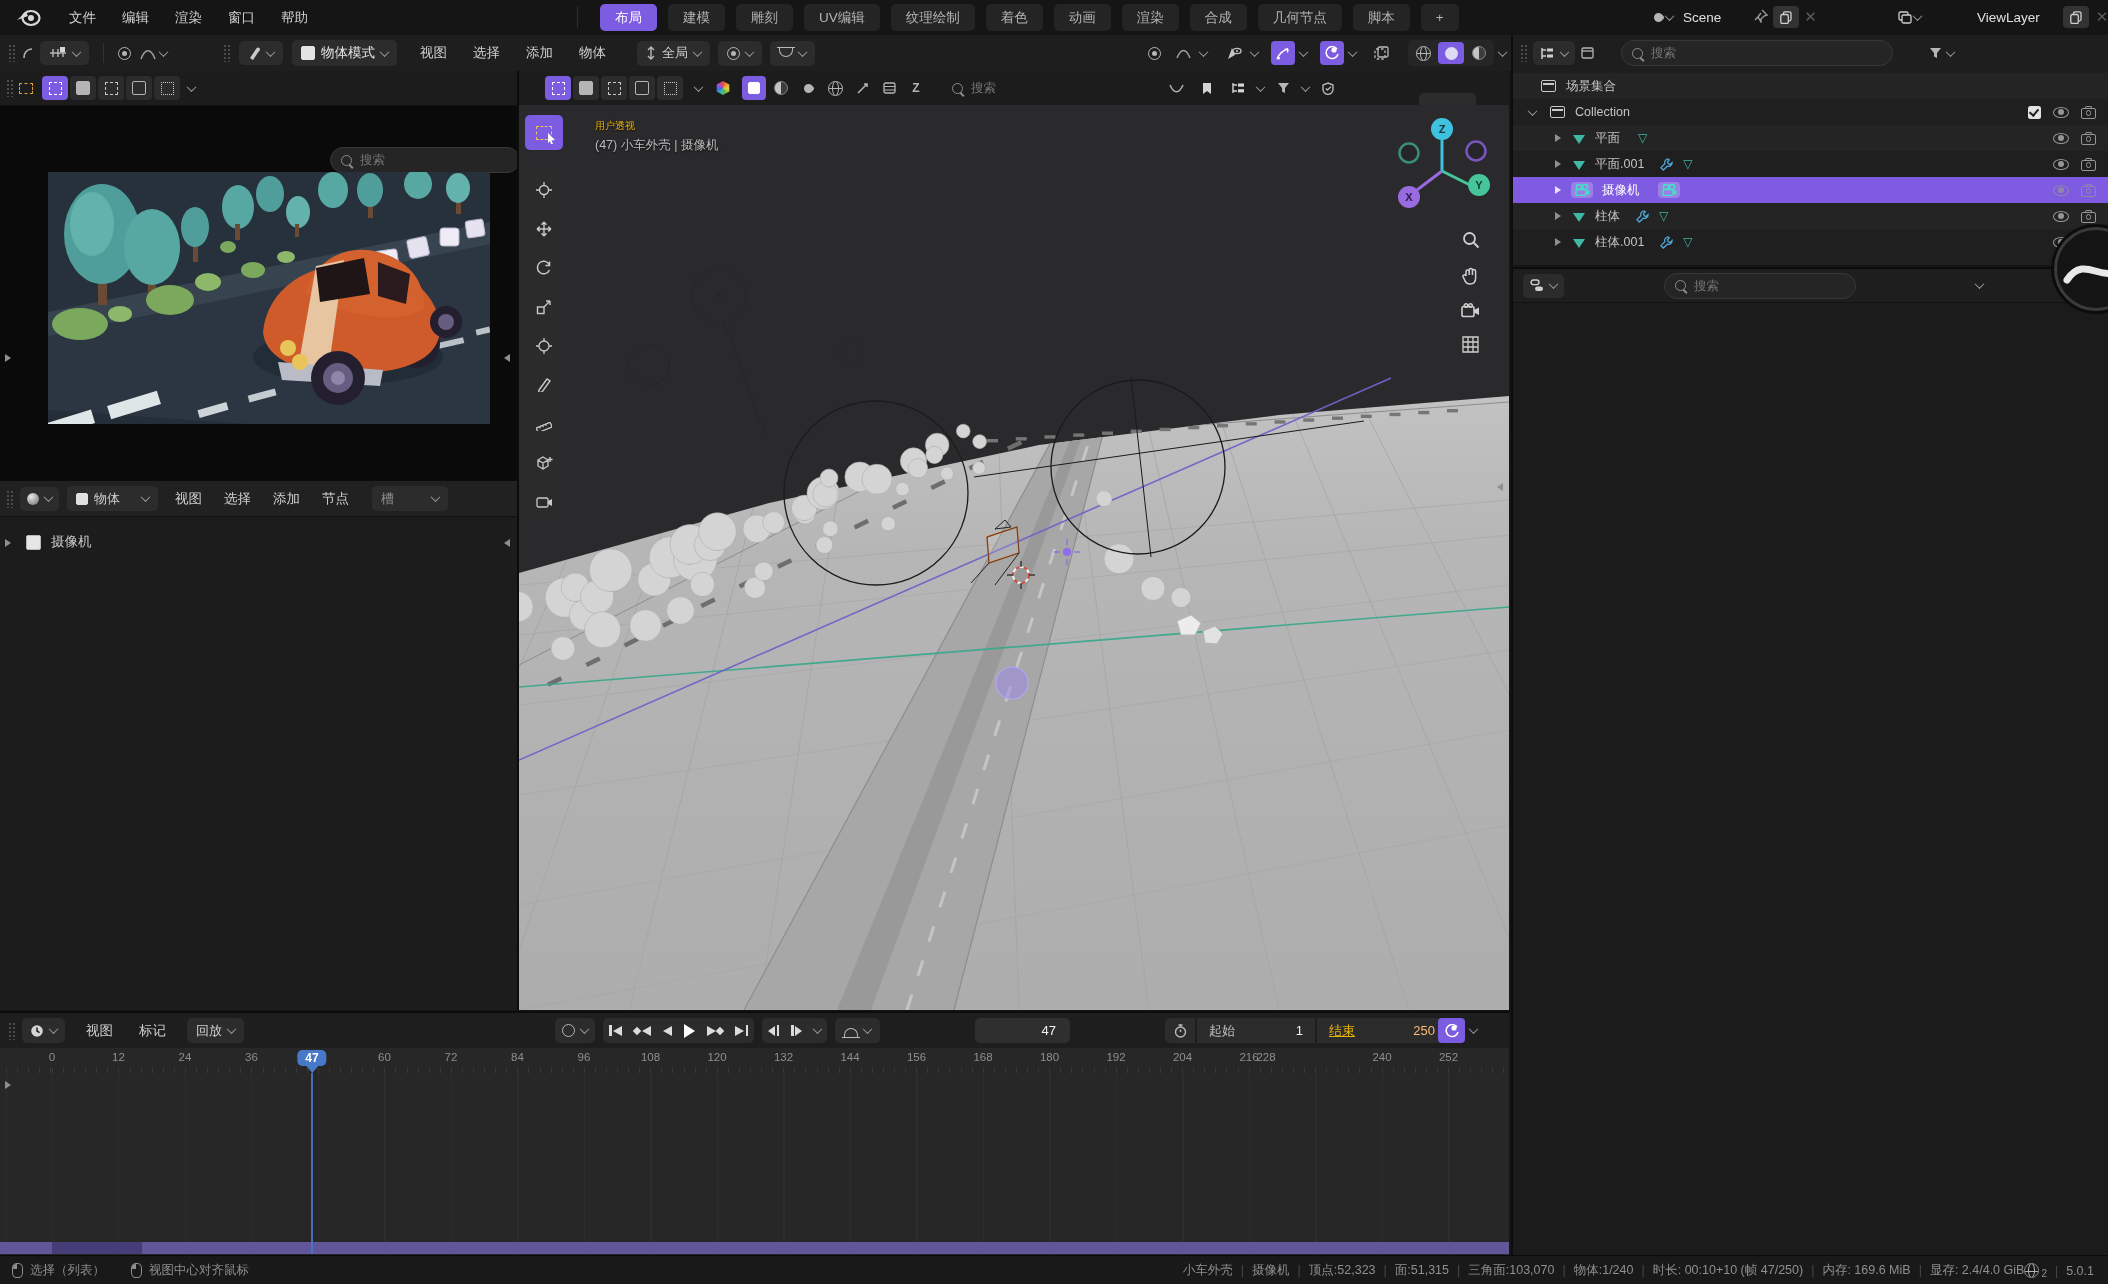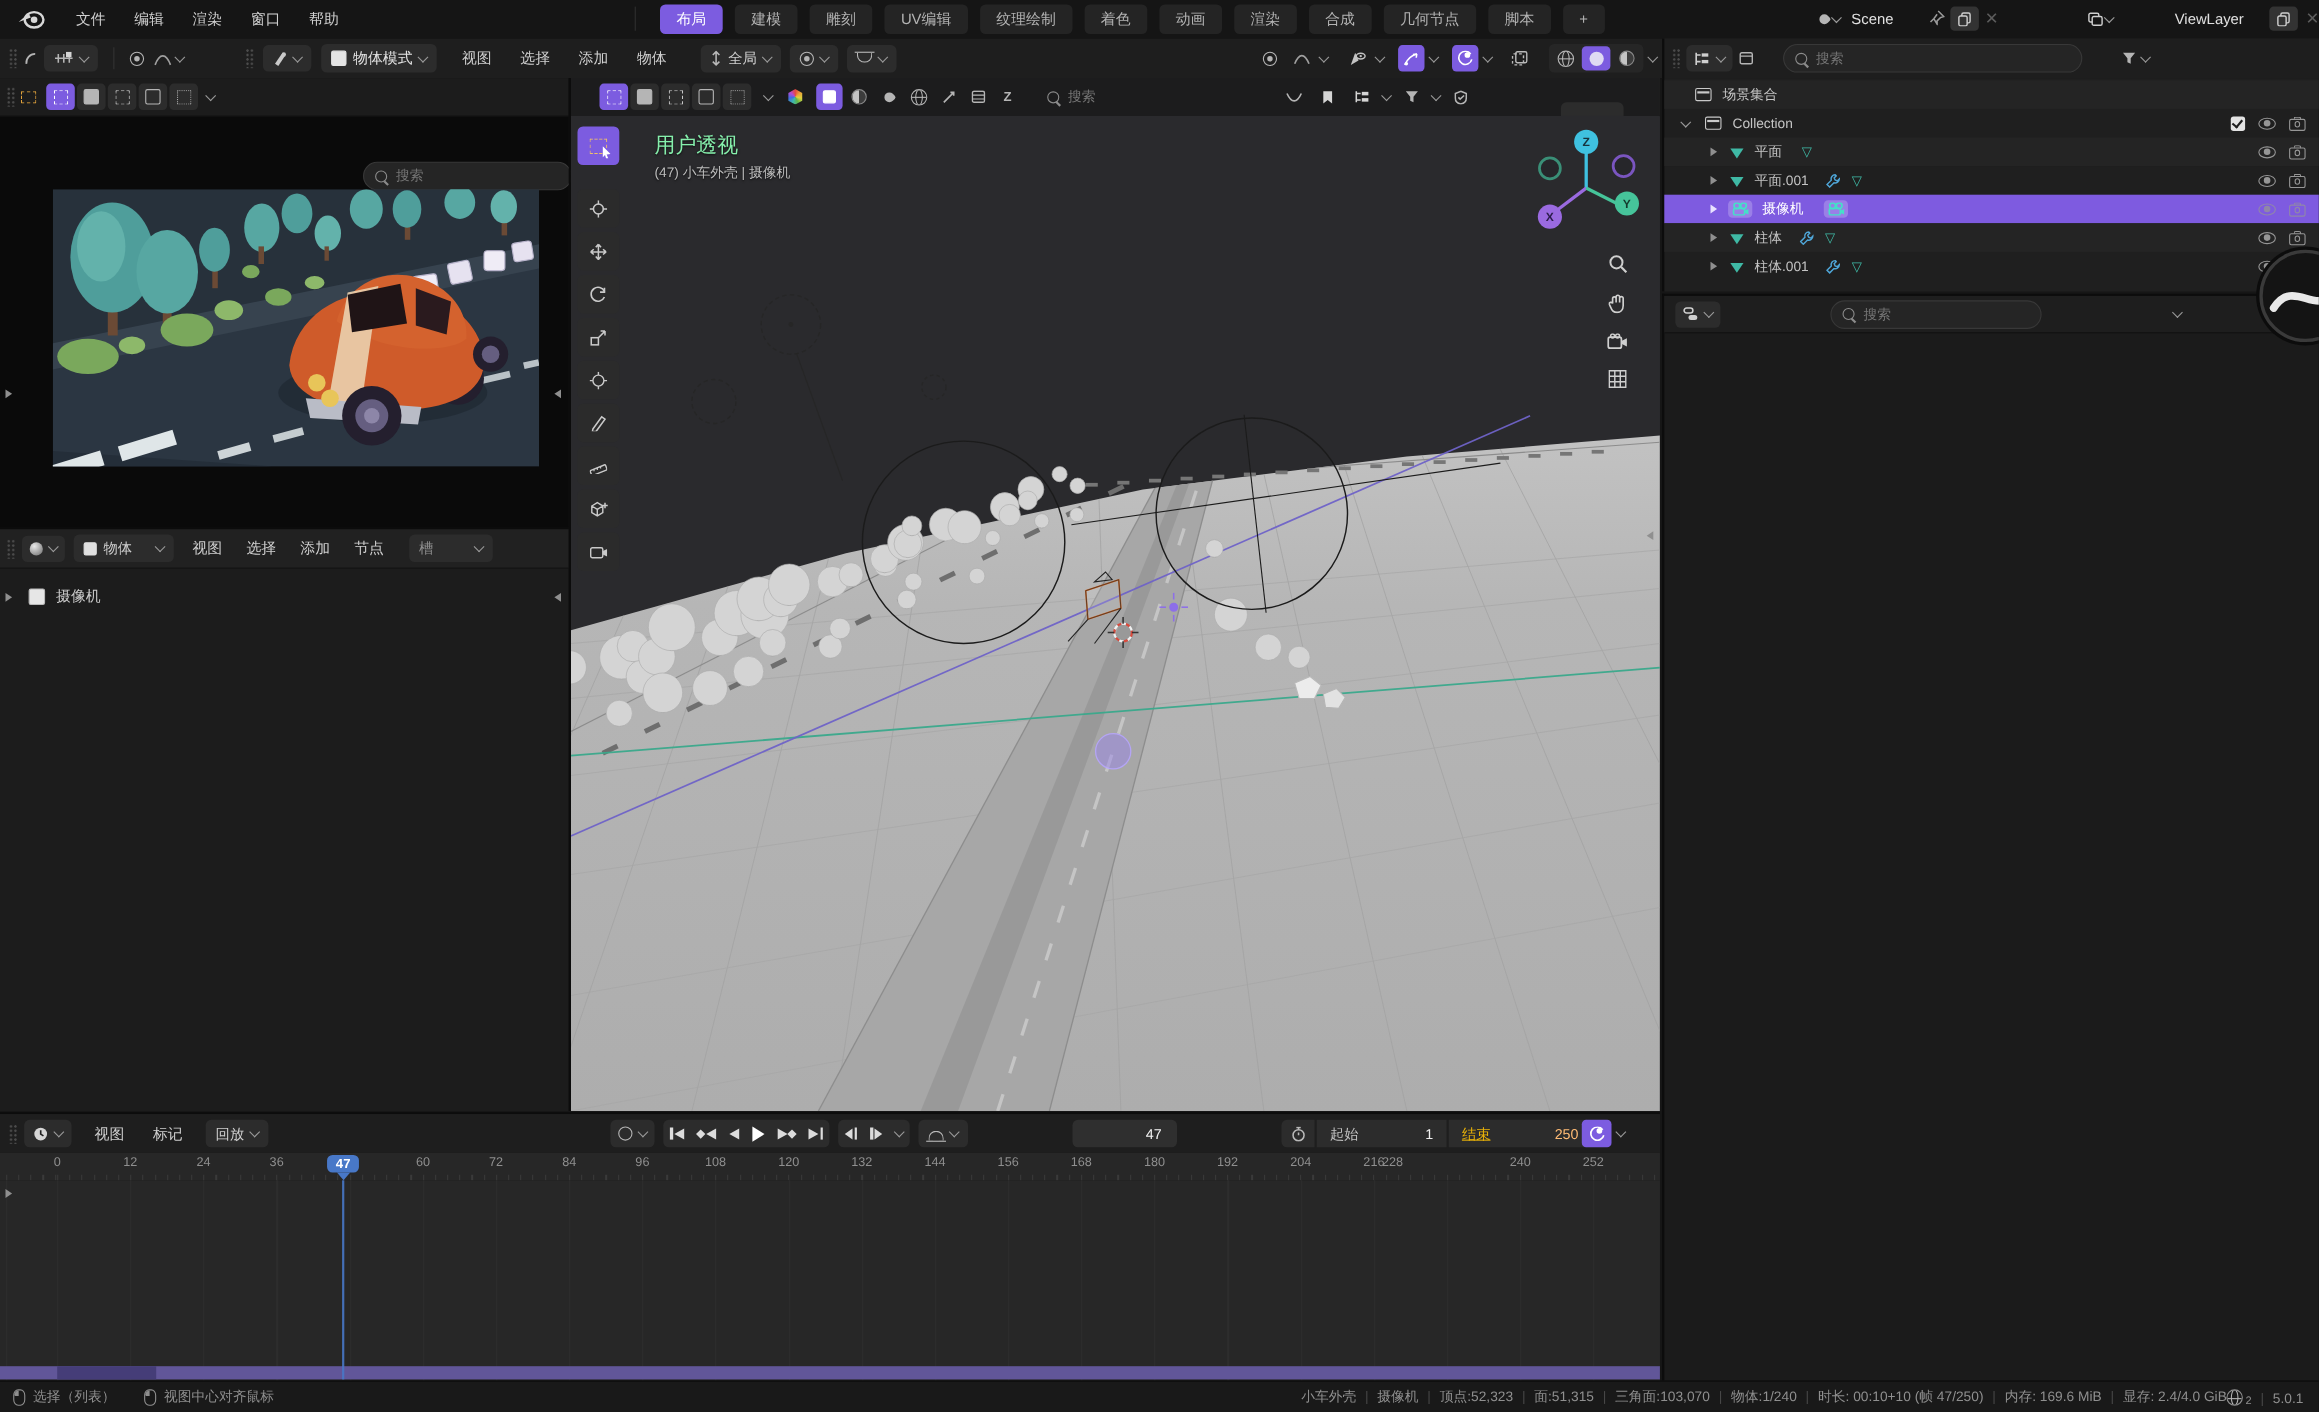--- a/index.html
+++ b/index.html
@@ -731,21 +731,21 @@
         <line x1="502" y1="478" x2="502" y2="484" stroke="#333" stroke-width="1.4"></line>
         <line x1="488" y1="470" x2="494" y2="470" stroke="#333" stroke-width="1.4"></line>
         <line x1="510" y1="470" x2="516" y2="470" stroke="#333" stroke-width="1.4"></line>
       </g>
 
       <circle cx="493" cy="578" r="16" fill="#9a85e8" opacity="0.5"></circle>
       <circle cx="493" cy="578" r="16" fill="none" stroke="#b7a6ff" opacity="0.85" stroke-width="1.2"></circle>
     </svg>
 
     <div class="abs" style="left:76px;top:48px;text-shadow:0 1px 2px rgba(0,0,0,0.8);">
-      <div style="color:#86efac;font-size:19px;">用户透视</div>
+      <div style="color:#eab308;font-size:10px;">用户透视</div>
       <div style="color:#bdbdbd;font-size:12.5px;margin-top:4px;">(47) 小车外壳 | 摄像机</div>
     </div>
 
     <div class="toolbtn on" style="top:44px;">
         <span class="sqd" style="border-color:#f0c06a;width:14px;height:12px;"></span>
         <svg width="9" height="11" viewBox="0 0 9 11" style="position:absolute;right:7px;bottom:6px;">
           <path d="M1 0 L8 7 L4.5 7.5 L6 11 L4 11 L3 8 L1 10 Z" fill="#fff"></path>
         </svg>
       </div>
     <div class="toolbtn" style="top:101px;">

